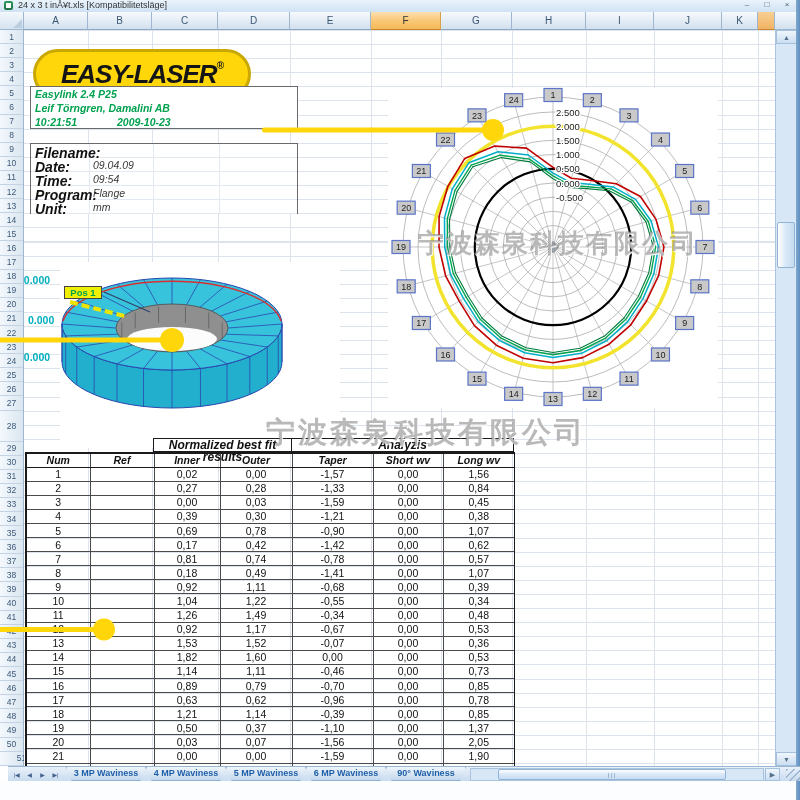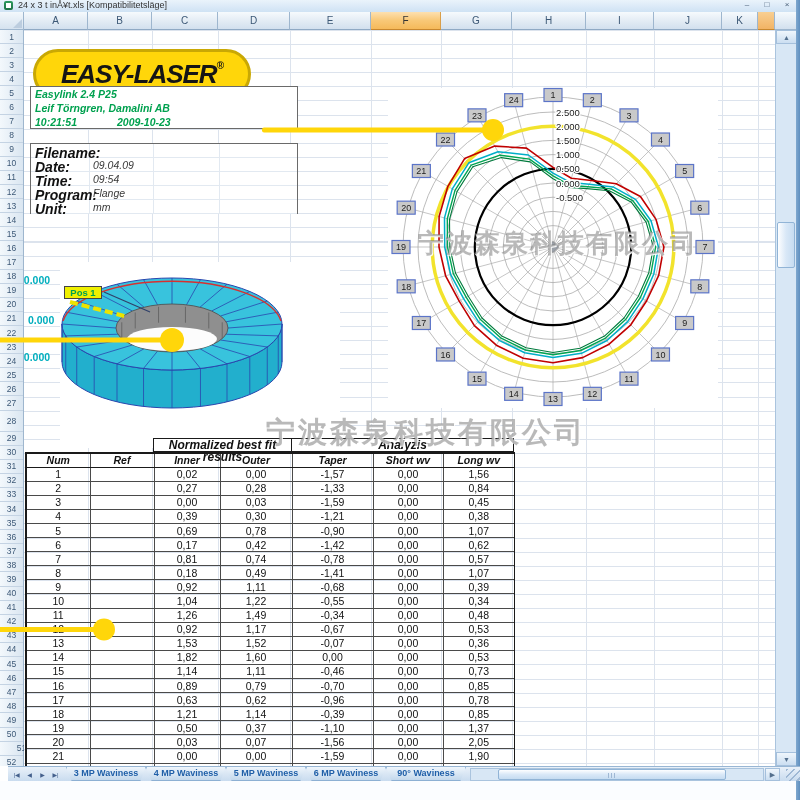--- a/index.html
+++ b/index.html
@@ -124,21 +124,21 @@
         <div class="rowh" style="height: 14.1px;">18</div>
         <div class="rowh" style="height: 14.1px;">19</div>
         <div class="rowh" style="height: 14.1px;">20</div>
         <div class="rowh" style="height: 14.1px;">21</div>
         <div class="rowh" style="height: 14.1px;">22</div>
         <div class="rowh" style="height: 14.1px;">23</div>
         <div class="rowh" style="height: 14.1px;">24</div>
         <div class="rowh" style="height: 14.1px;">25</div>
         <div class="rowh" style="height: 14.1px;">26</div>
         <div class="rowh" style="height: 14.1px;">27</div>
-        <div class="rowh" style="height: 21px;">28</div>
+        <div class="rowh" style="height: 31px;">28</div>
         <div class="rowh" style="height: 14.1px;">29</div>
         <div class="rowh" style="height: 14.1px;">30</div>
         <div class="rowh" style="height: 14.1px;">31</div>
         <div class="rowh" style="height: 14.1px;">32</div>
         <div class="rowh" style="height: 14.1px;">33</div>
         <div class="rowh" style="height: 14.1px;">34</div>
         <div class="rowh" style="height: 14.1px;">35</div>
         <div class="rowh" style="height: 14.1px;">36</div>
         <div class="rowh" style="height: 14.1px;">37</div>
         <div class="rowh" style="height: 14.1px;">38</div>

